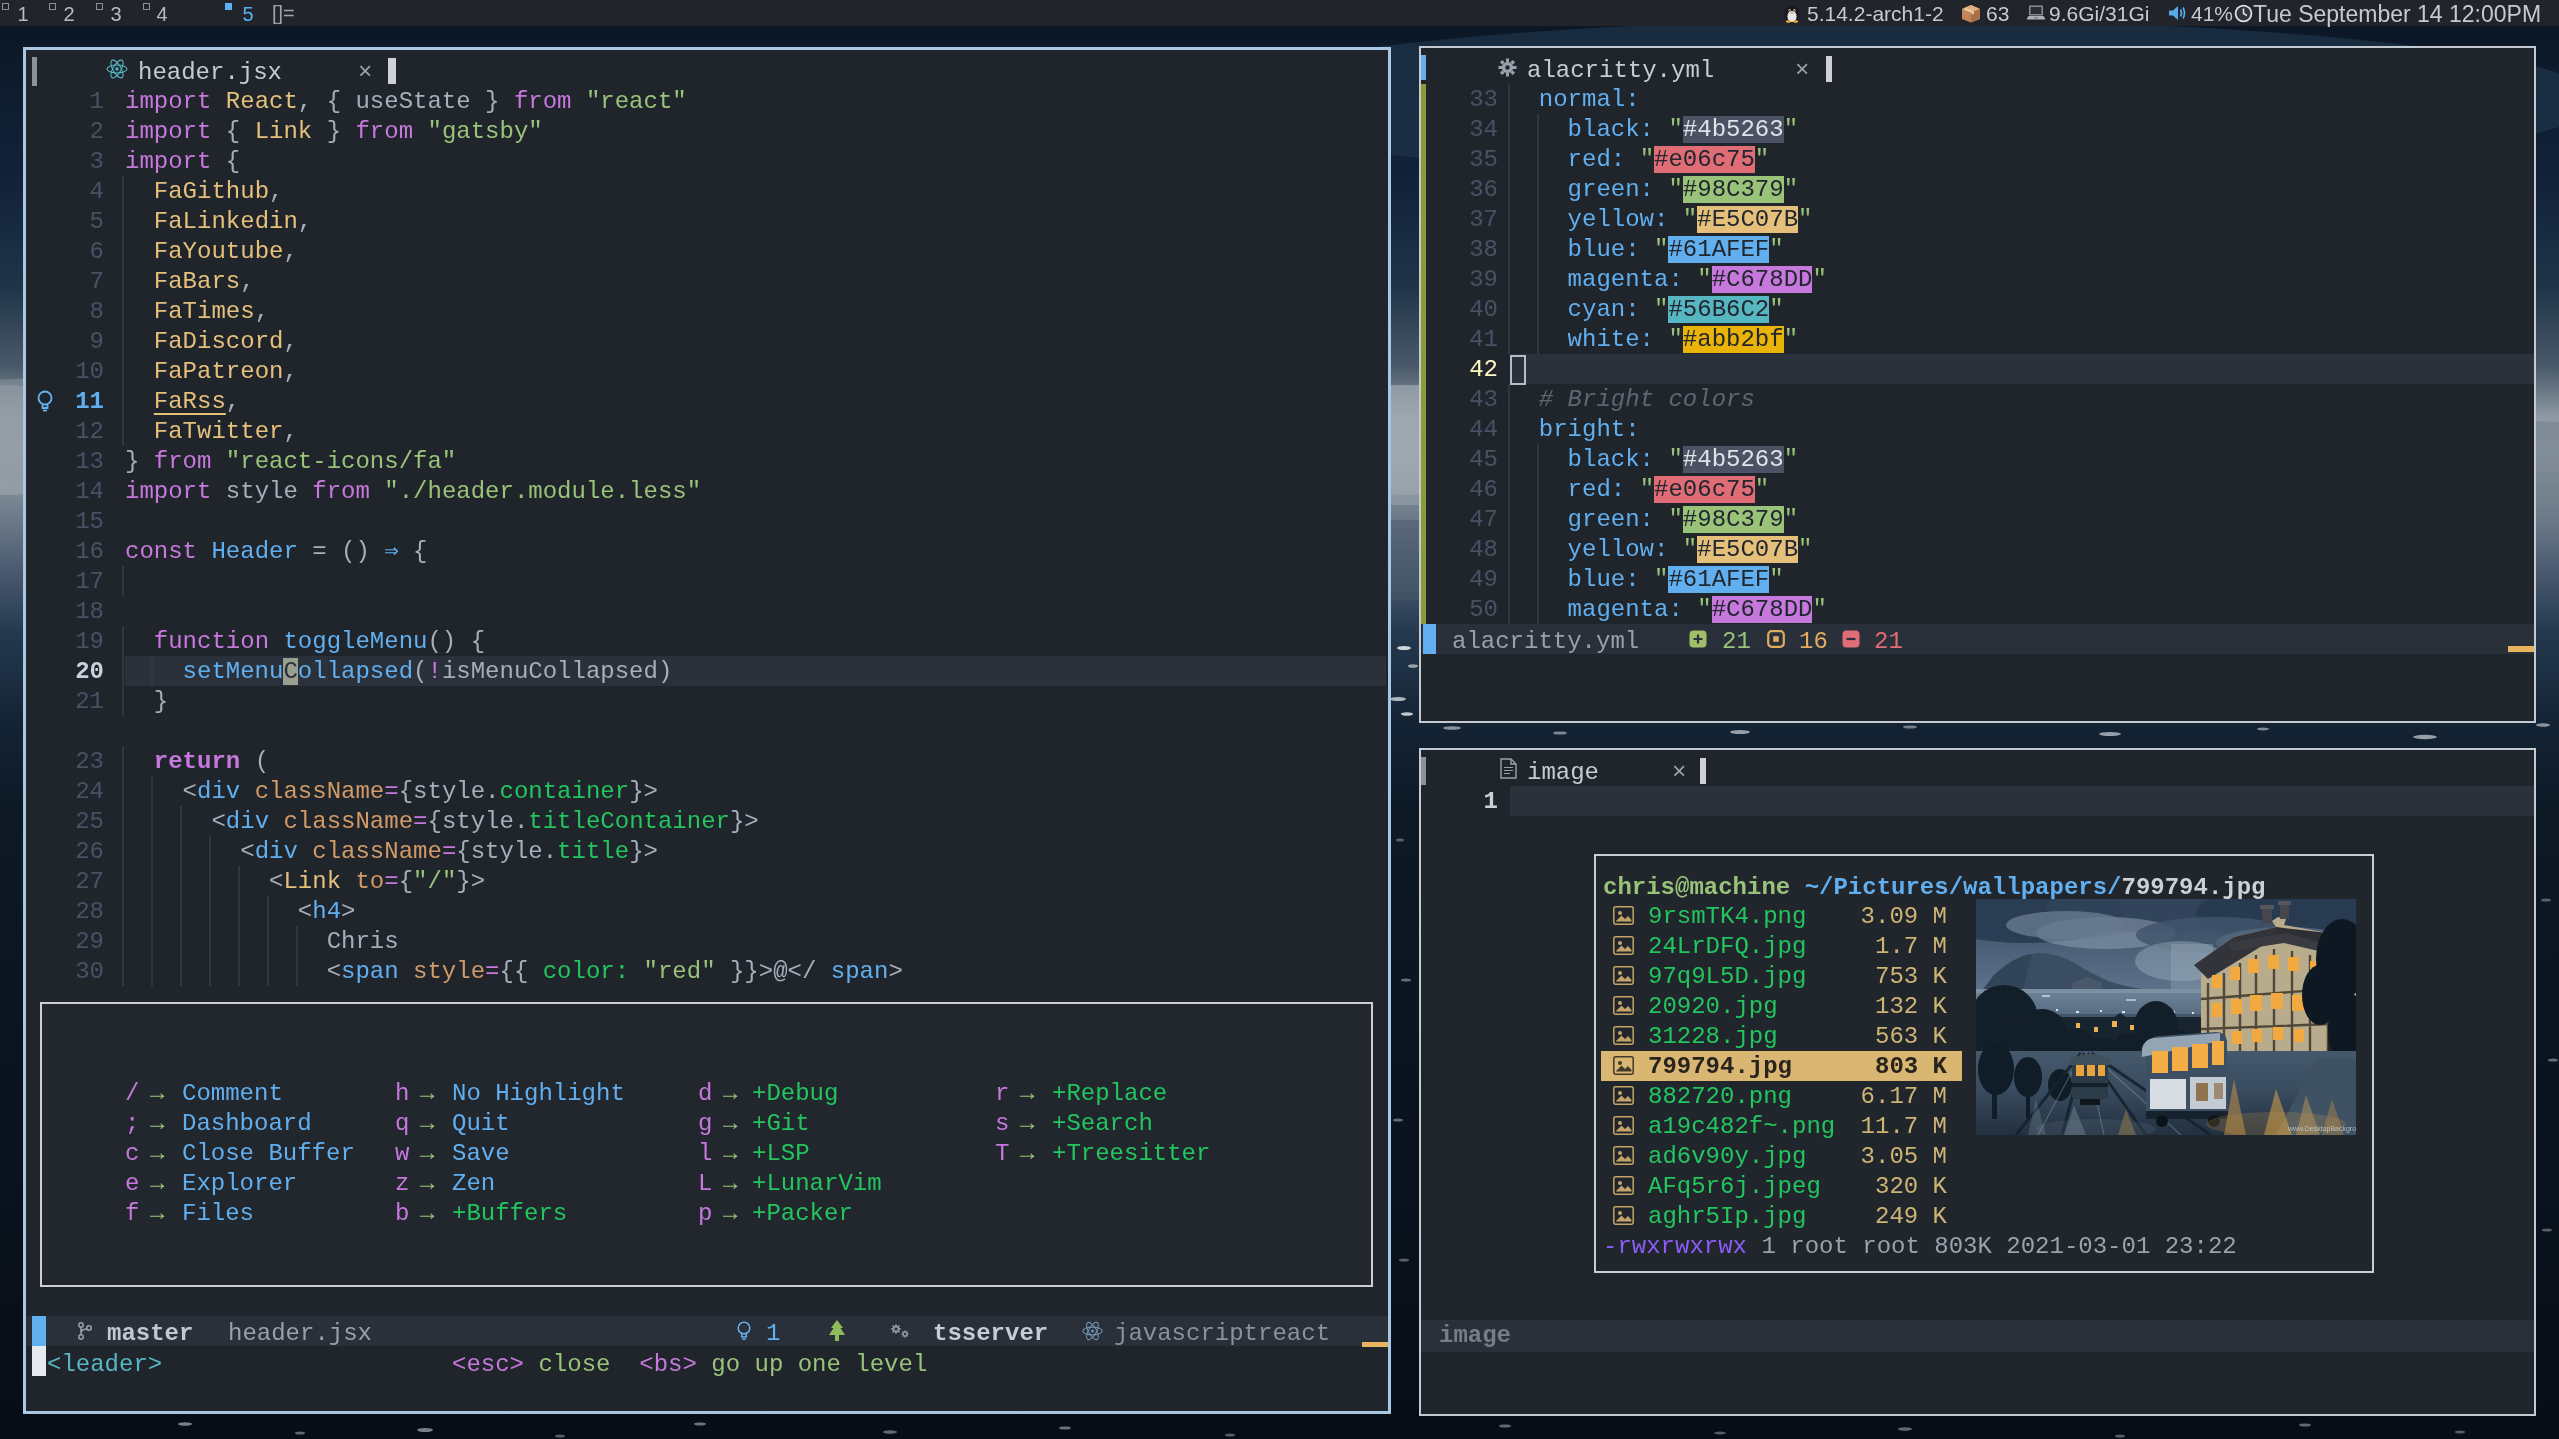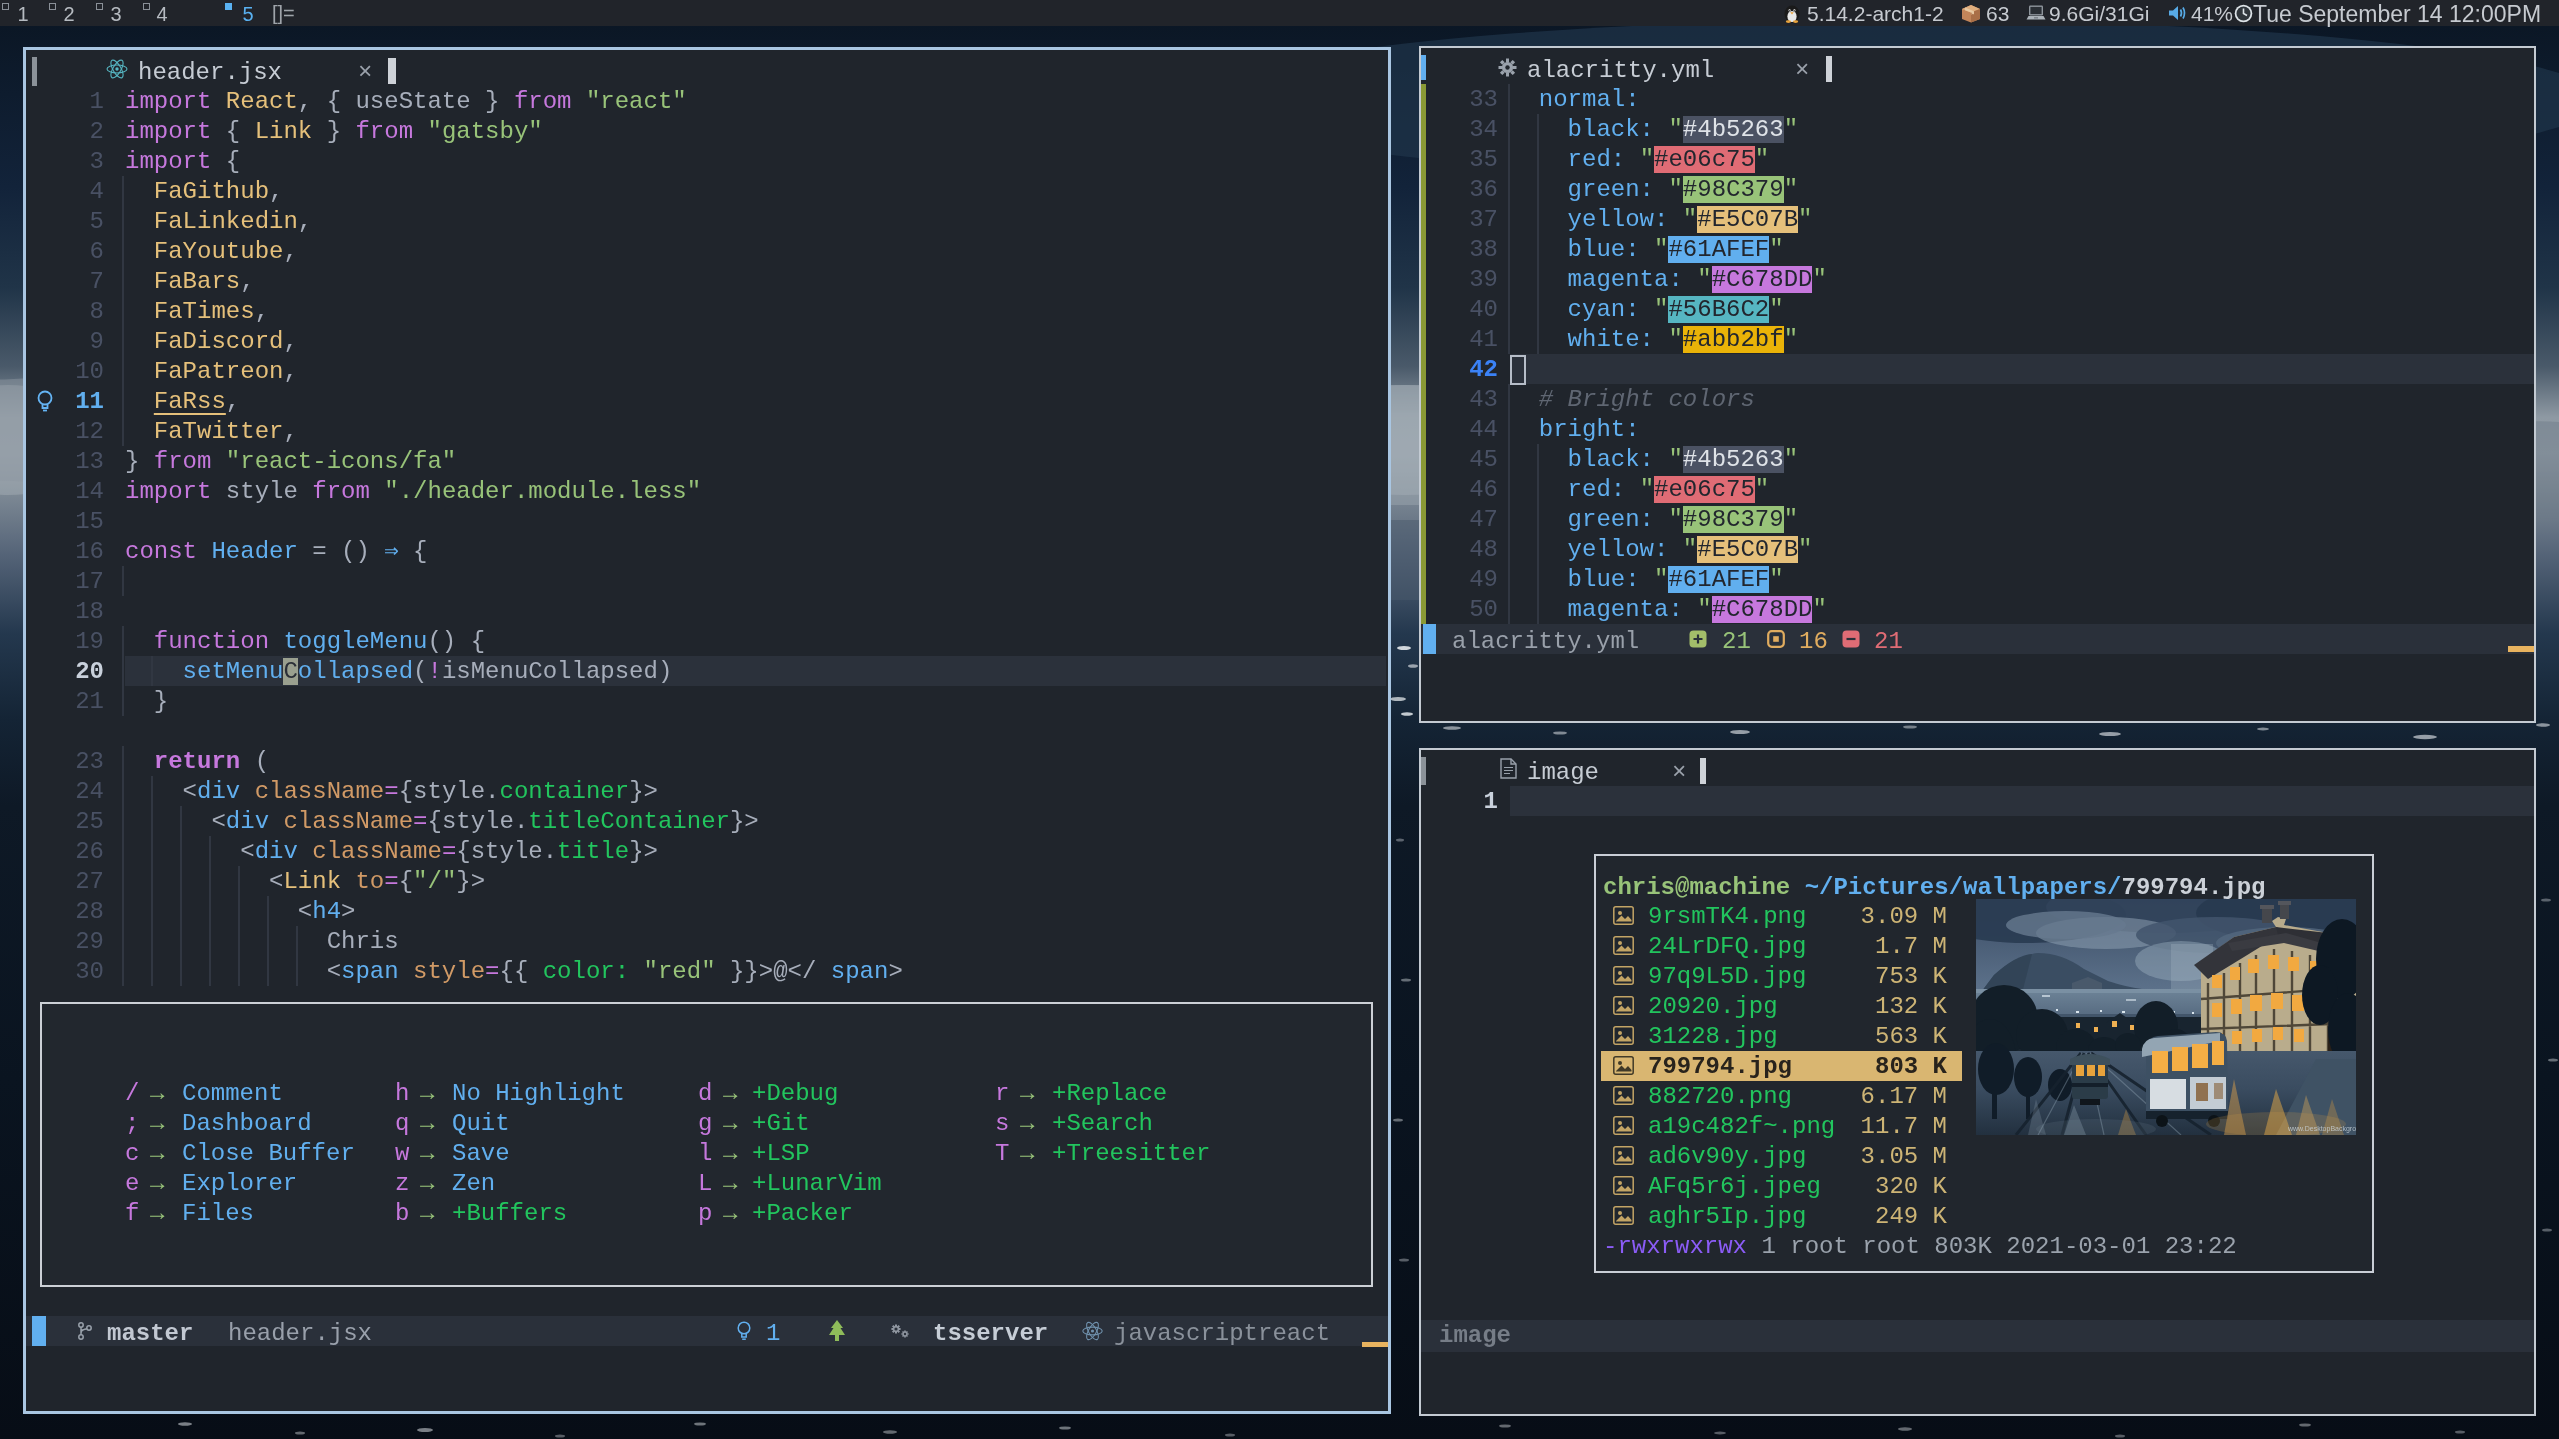--- a/index.html
+++ b/index.html
@@ -224,20 +224,25 @@
         <g stroke="#6f90ac" stroke-width="1.1" fill="none">
           <ellipse cx="10.5" cy="10" rx="9.7" ry="3.9"></ellipse>
           <ellipse cx="10.5" cy="10" rx="9.7" ry="3.9" transform="rotate(60 10.5 10)"></ellipse>
           <ellipse cx="10.5" cy="10" rx="9.7" ry="3.9" transform="rotate(120 10.5 10)"></ellipse>
         </g>
         <circle cx="10.5" cy="10" r="1.6" fill="#6f90ac"></circle>
       </svg>
   <span class="abs" style="left:1088px;color:#8a919b">javascriptreact</span>
   <div class="abs" style="left:1336px;top:26px;width:26px;height:5px;background:#e8b35f"></div>
  </div>
+ <div class="row" style="top:1296px;line-height:38px">
+  <div class="abs" style="left:6px;top:0;width:14px;height:30px;background:#e6e9ed"></div>
+  <span class="abs" style="left:21px;color:#56b6c2">&lt;leader&gt;</span>
+  <span class="abs" style="left:426px"><i class="pu">&lt;esc&gt;</i> <i class="gr">close</i>  <i class="pu">&lt;bs&gt;</i> <i class="gr">go up one level</i></span>
+ </div>
 </div>
 <div id="winTR" class="win" style="left:1419px;top:46px;width:1113px;height:673px;border:2px solid #c3cad2">
  <div class="tl">
   <div class="abs" style="left:0;top:7px;width:5px;height:25px;background:#61afef"></div>
   <svg class="abs" style="left:77px;top:10px" width="19" height="19" viewBox="0 0 19 19">
         <g fill="#9aa2ac">
           <circle cx="9.5" cy="9.5" r="5.6"></circle>
           <g>
             <rect x="8" y="0.5" width="3" height="4"></rect>
             <rect x="8" y="14.5" width="3" height="4"></rect>
@@ -258,21 +263,21 @@
  <div class="abs" style="left:0;top:36px;width:5px;height:540px;background:#8a9a35"></div>
  <div class="row" style="top:36px"><span class="num" style="width:77px">33</span><span class="guide" style="left:87px"></span><span class="cod" style="left:89px">  <i class="bl">normal:</i></span></div>
  <div class="row" style="top:66px"><span class="num" style="width:77px">34</span><span class="guide" style="left:87px"></span><span class="guide" style="left:116px"></span><span class="cod" style="left:89px">    <i class="bl">black:</i> <i class="gr">"</i><i style="background:#4b5263;color:#dfe3e8">#4b5263</i><i class="gr">"</i></span></div>
  <div class="row" style="top:96px"><span class="num" style="width:77px">35</span><span class="guide" style="left:87px"></span><span class="guide" style="left:116px"></span><span class="cod" style="left:89px">    <i class="bl">red:</i> <i class="gr">"</i><i style="background:#e06c75;color:#22262e">#e06c75</i><i class="gr">"</i></span></div>
  <div class="row" style="top:126px"><span class="num" style="width:77px">36</span><span class="guide" style="left:87px"></span><span class="guide" style="left:116px"></span><span class="cod" style="left:89px">    <i class="bl">green:</i> <i class="gr">"</i><i style="background:#98C379;color:#22262e">#98C379</i><i class="gr">"</i></span></div>
  <div class="row" style="top:156px"><span class="num" style="width:77px">37</span><span class="guide" style="left:87px"></span><span class="guide" style="left:116px"></span><span class="cod" style="left:89px">    <i class="bl">yellow:</i> <i class="gr">"</i><i style="background:#E5C07B;color:#22262e">#E5C07B</i><i class="gr">"</i></span></div>
  <div class="row" style="top:186px"><span class="num" style="width:77px">38</span><span class="guide" style="left:87px"></span><span class="guide" style="left:116px"></span><span class="cod" style="left:89px">    <i class="bl">blue:</i> <i class="gr">"</i><i style="background:#61AFEF;color:#22262e">#61AFEF</i><i class="gr">"</i></span></div>
  <div class="row" style="top:216px"><span class="num" style="width:77px">39</span><span class="guide" style="left:87px"></span><span class="guide" style="left:116px"></span><span class="cod" style="left:89px">    <i class="bl">magenta:</i> <i class="gr">"</i><i style="background:#C678DD;color:#22262e">#C678DD</i><i class="gr">"</i></span></div>
  <div class="row" style="top:246px"><span class="num" style="width:77px">40</span><span class="guide" style="left:87px"></span><span class="guide" style="left:116px"></span><span class="cod" style="left:89px">    <i class="bl">cyan:</i> <i class="gr">"</i><i style="background:#56B6C2;color:#22262e">#56B6C2</i><i class="gr">"</i></span></div>
  <div class="row" style="top:276px"><span class="num" style="width:77px">41</span><span class="guide" style="left:87px"></span><span class="guide" style="left:116px"></span><span class="cod" style="left:89px">    <i class="bl">white:</i> <i class="gr">"</i><i style="background:#eab308;color:#22262e">#abb2bf</i><i class="gr">"</i></span></div>
- <div class="row" style="top:306px"><div class="abs" style="left:89px;right:0;top:0;height:30px;background:#2b313b"></div><span class="num" style="width:77px;color:#3b82f6;font-weight:bold">42</span><div class="abs" style="left:89px;top:1px;width:12px;height:26px;border:2px solid #b6bdc8"></div></div>
+ <div class="row" style="top:306px"><div class="abs" style="left:89px;right:0;top:0;height:30px;background:#2b313b"></div><span class="num" style="width:77px;color:#fef9c3;font-weight:normal">42</span><div class="abs" style="left:89px;top:1px;width:12px;height:26px;border:2px solid #b6bdc8"></div></div>
  <div class="row" style="top:336px"><span class="num" style="width:77px">43</span><span class="guide" style="left:87px"></span><span class="cod" style="left:89px">  <i class="cm"># Bright colors</i></span></div>
  <div class="row" style="top:366px"><span class="num" style="width:77px">44</span><span class="guide" style="left:87px"></span><span class="cod" style="left:89px">  <i class="bl">bright:</i></span></div>
  <div class="row" style="top:396px"><span class="num" style="width:77px">45</span><span class="guide" style="left:87px"></span><span class="guide" style="left:116px"></span><span class="cod" style="left:89px">    <i class="bl">black:</i> <i class="gr">"</i><i style="background:#4b5263;color:#dfe3e8">#4b5263</i><i class="gr">"</i></span></div>
  <div class="row" style="top:426px"><span class="num" style="width:77px">46</span><span class="guide" style="left:87px"></span><span class="guide" style="left:116px"></span><span class="cod" style="left:89px">    <i class="bl">red:</i> <i class="gr">"</i><i style="background:#e06c75;color:#22262e">#e06c75</i><i class="gr">"</i></span></div>
  <div class="row" style="top:456px"><span class="num" style="width:77px">47</span><span class="guide" style="left:87px"></span><span class="guide" style="left:116px"></span><span class="cod" style="left:89px">    <i class="bl">green:</i> <i class="gr">"</i><i style="background:#98C379;color:#22262e">#98C379</i><i class="gr">"</i></span></div>
  <div class="row" style="top:486px"><span class="num" style="width:77px">48</span><span class="guide" style="left:87px"></span><span class="guide" style="left:116px"></span><span class="cod" style="left:89px">    <i class="bl">yellow:</i> <i class="gr">"</i><i style="background:#E5C07B;color:#22262e">#E5C07B</i><i class="gr">"</i></span></div>
  <div class="row" style="top:516px"><span class="num" style="width:77px">49</span><span class="guide" style="left:87px"></span><span class="guide" style="left:116px"></span><span class="cod" style="left:89px">    <i class="bl">blue:</i> <i class="gr">"</i><i style="background:#61AFEF;color:#22262e">#61AFEF</i><i class="gr">"</i></span></div>
  <div class="row" style="top:546px"><span class="num" style="width:77px">50</span><span class="guide" style="left:87px"></span><span class="guide" style="left:116px"></span><span class="cod" style="left:89px">    <i class="bl">magenta:</i> <i class="gr">"</i><i style="background:#C678DD;color:#22262e">#C678DD</i><i class="gr">"</i></span></div>
  <div class="sl" style="top:576px">
   <div class="abs" style="left:2px;top:0;width:13px;height:30px;background:#61afef"></div>

